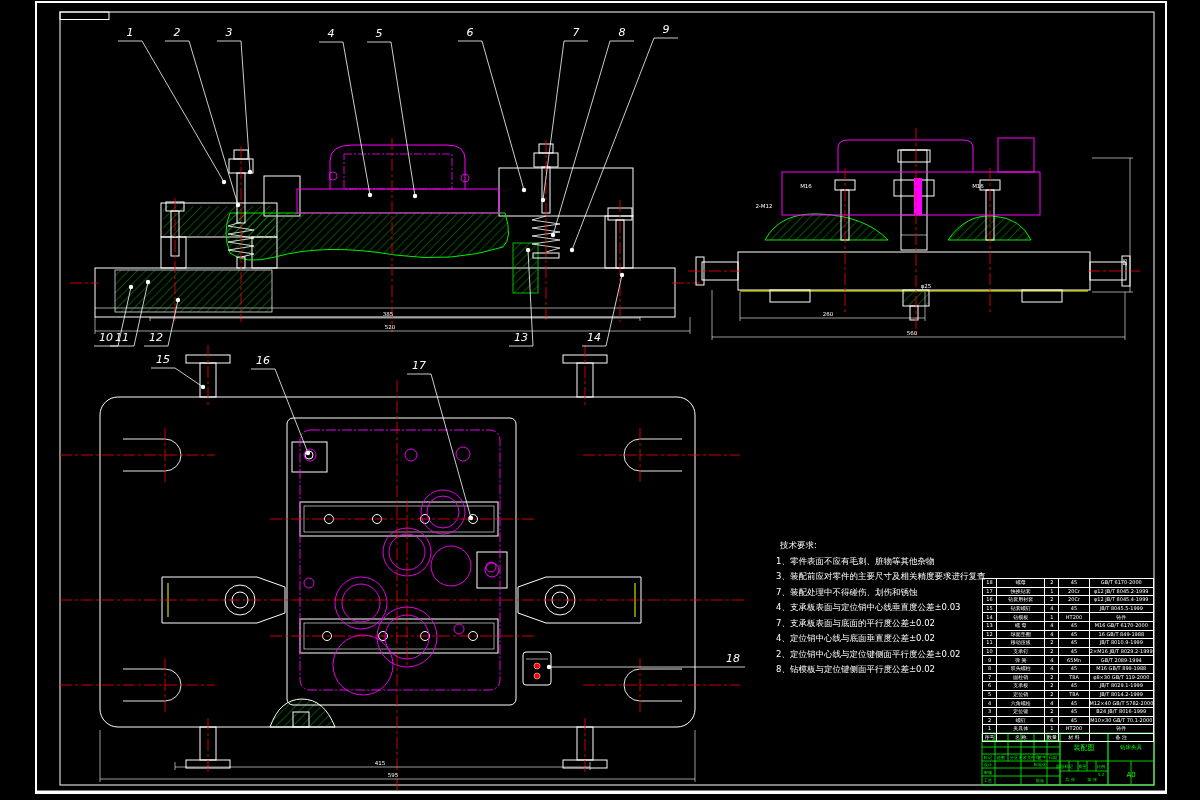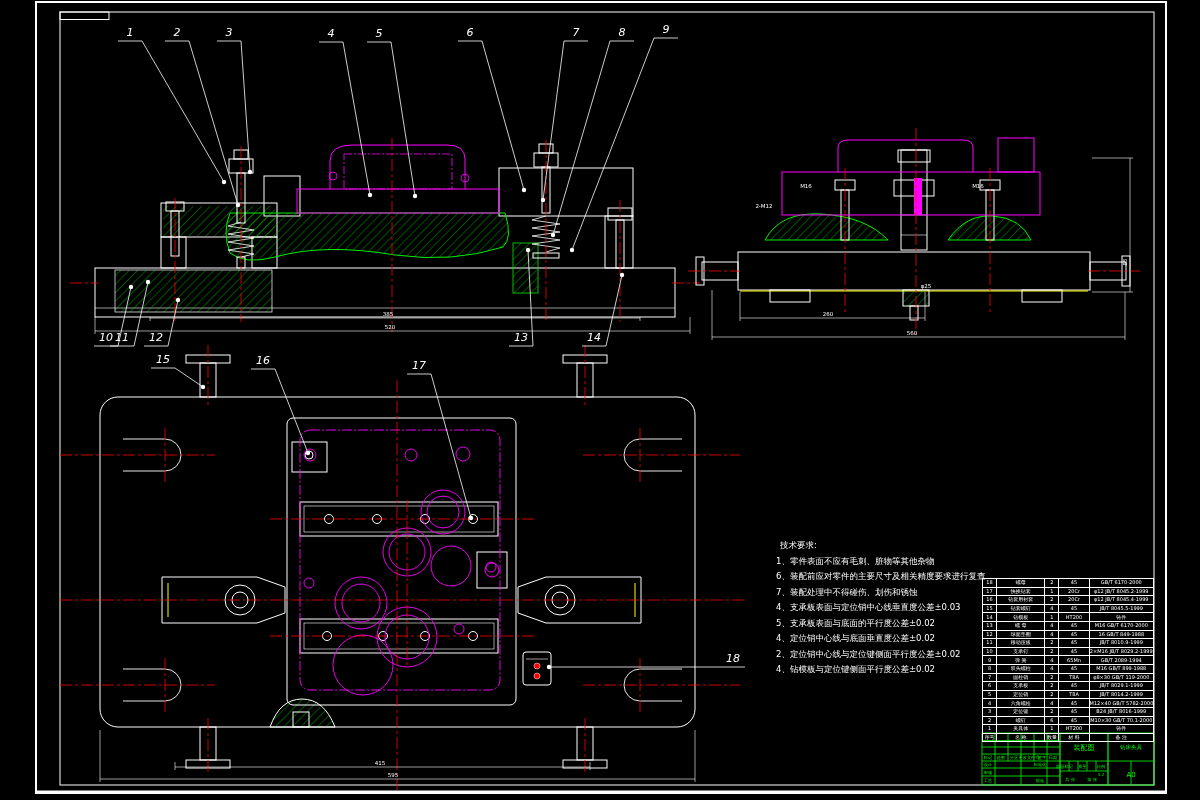--- a/index.html
+++ b/index.html
@@ -456,27 +456,27 @@
         <text x="978" y="188" fill="#fff" font-size="5.5" text-anchor="middle" font-family="DejaVu Sans, sans-serif">M16</text>
         <text x="926" y="288" fill="#fff" font-size="5.5" text-anchor="middle" font-family="DejaVu Sans, sans-serif">φ25</text>
         <text x="764" y="208" fill="#fff" font-size="5.5" text-anchor="middle" font-family="DejaVu Sans, sans-serif">2-M12</text>
       </g>
 </svg>
 
 <div id="tech">
   <div class="t-title">技术要求:</div>
 
 <div class="t-item">1、零件表面不应有毛刺、脏物等其他杂物</div>
-      <div class="t-item">6、装配前应对零件的主要尺寸及相关精度要求进行复查</div>
+      <div class="t-item">3、装配前应对零件的主要尺寸及相关精度要求进行复查</div>
       <div class="t-item">7、装配处理中不得碰伤、划伤和锈蚀</div>
       <div class="t-item">4、支承板表面与定位销中心线垂直度公差±0.03</div>
-      <div class="t-item">5、支承板表面与底面的平行度公差±0.02</div>
+      <div class="t-item">7、支承板表面与底面的平行度公差±0.02</div>
       <div class="t-item">4、定位销中心线与底面垂直度公差±0.02</div>
       <div class="t-item">2、定位销中心线与定位键侧面平行度公差±0.02</div>
-      <div class="t-item">4、钻模板与定位键侧面平行度公差±0.02</div>
+      <div class="t-item">8、钻模板与定位键侧面平行度公差±0.02</div>
     </div>
 
 <table id="bom">
   <colgroup>
         <col class="c0">
         <col class="c1">
         <col class="c2">
         <col class="c3">
         <col class="c4">
       </colgroup>

